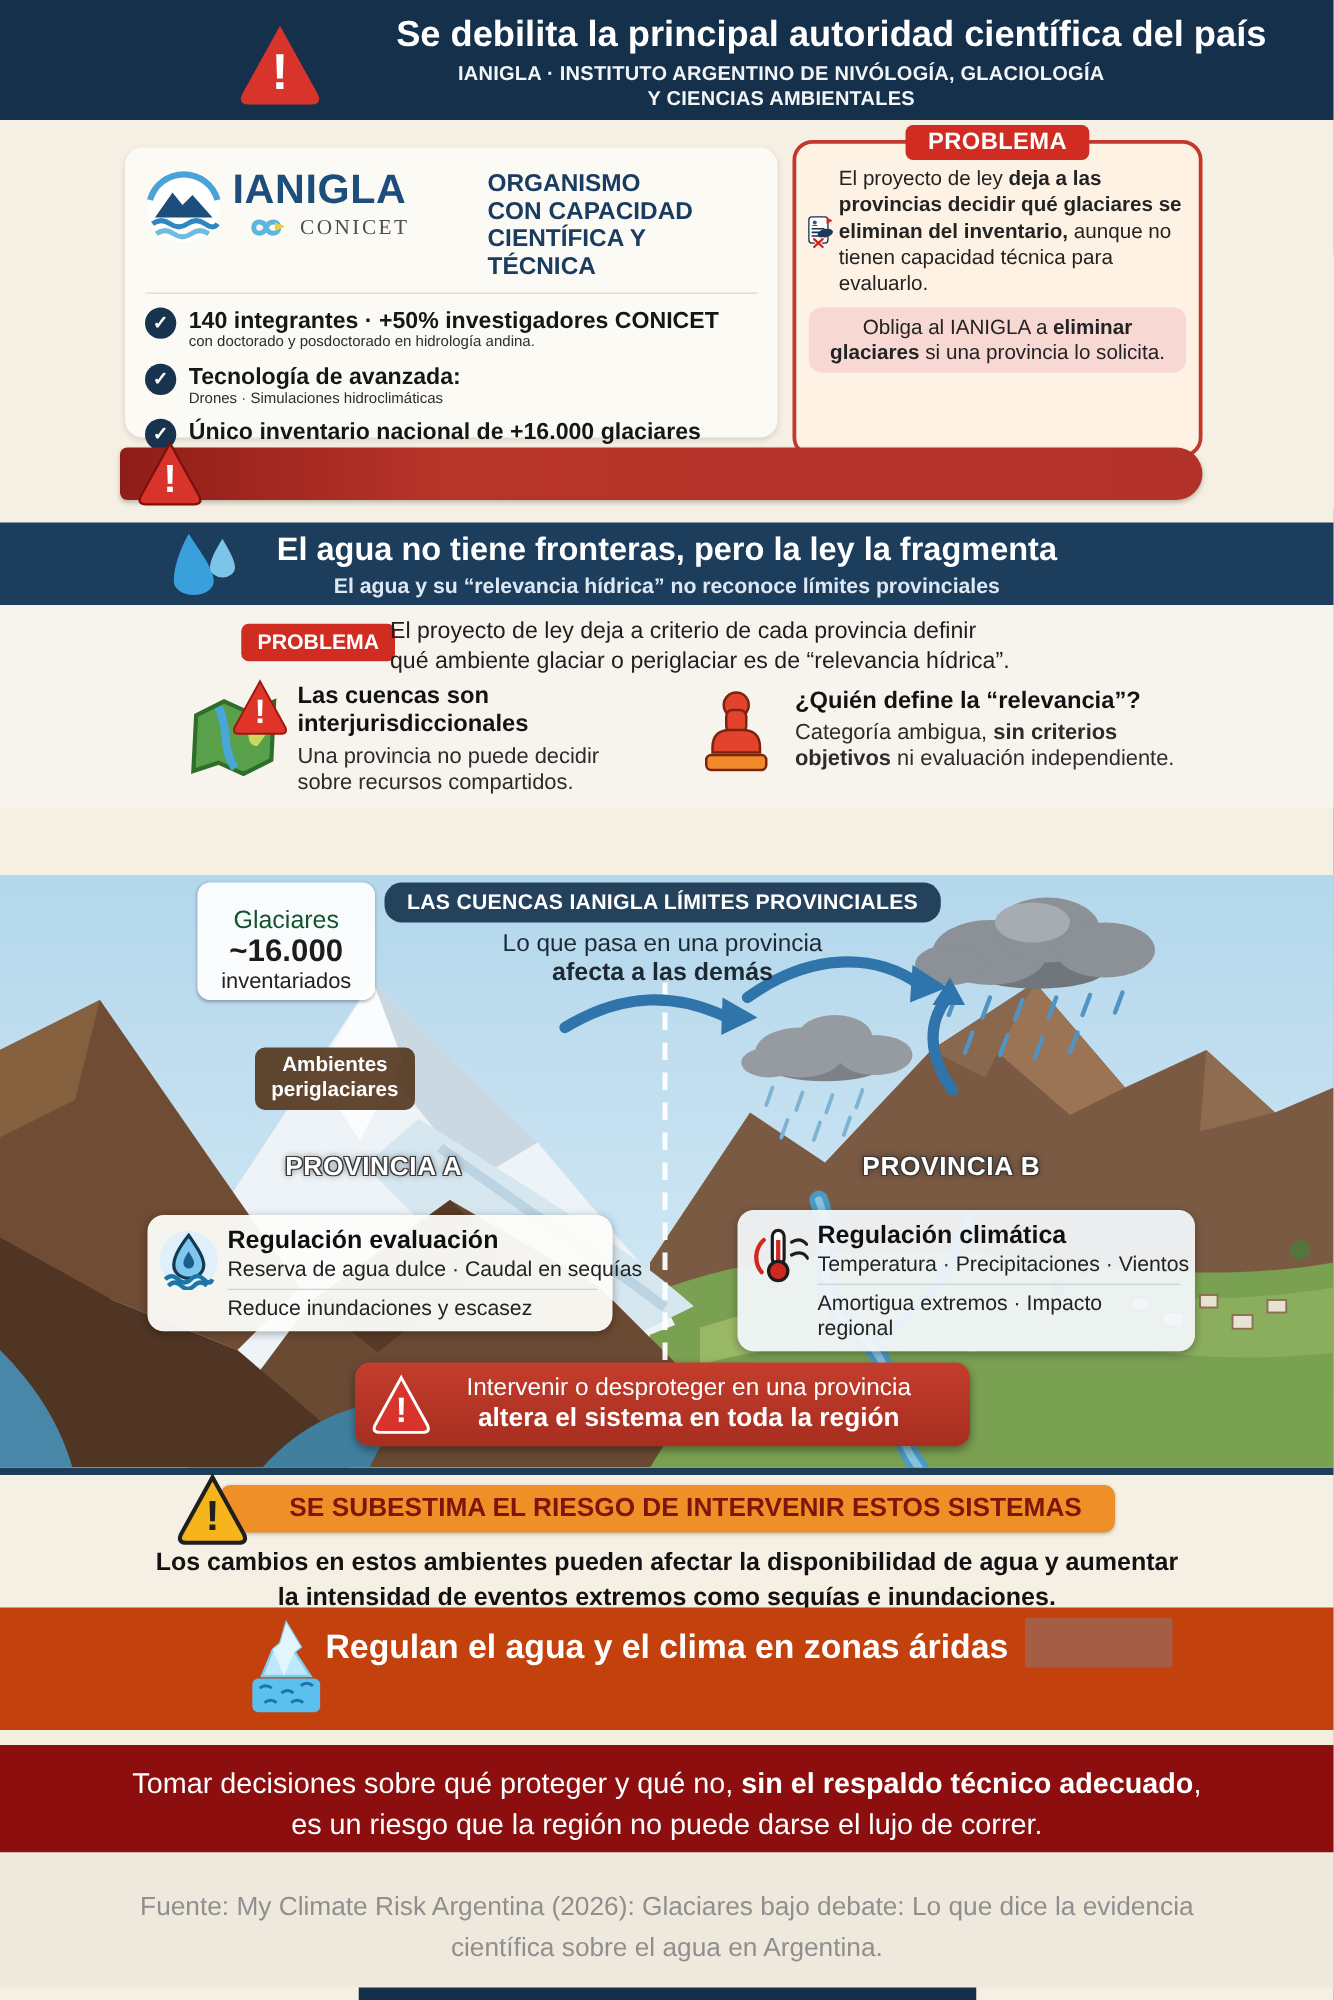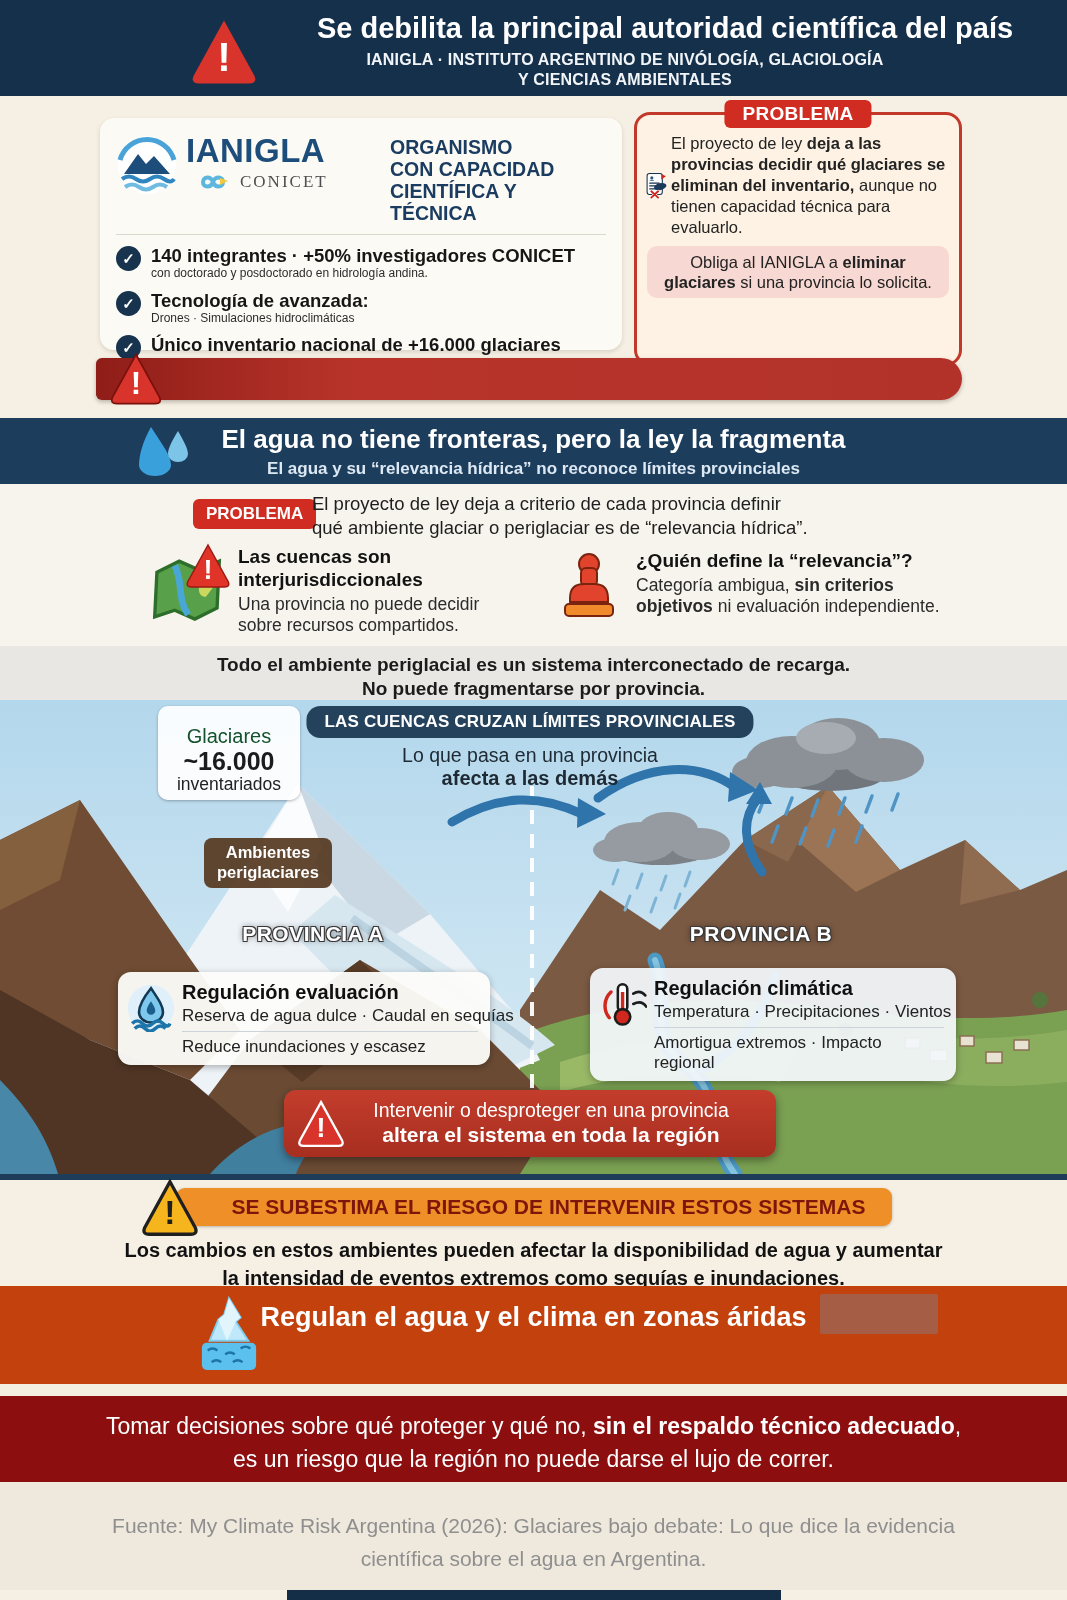--- a/index.html
+++ b/index.html
@@ -251,24 +251,20 @@
       <rect x="21" y="16" width="16" height="18" rx="5" fill="#e2432c" stroke="#7a2410" stroke-width="2"></rect>
       <path d="M10 46 Q10 32 24 32 L34 32 Q48 32 48 46 L48 50 L10 50 Z" fill="#e2432c" stroke="#7a2410" stroke-width="2"></path>
       <rect x="5" y="52" width="48" height="12" rx="4" fill="#f08a2a" stroke="#7a2410" stroke-width="2"></rect>
     </svg>
     <div class="col-r-text">
       <div class="col-title">¿Quién define la “relevancia”?</div>
       <div class="col-body"><span>Categoría ambigua, </span><b>sin criterios objetivos</b><span> ni evaluación independiente.</span></div>
     </div>
   </div>
 
-  <div class="sec-gray">
-    <div class="gray-l">Todo el ambiente periglacial es un sistema interconectado de recarga.</div>
-    <div class="gray-l">No puede fragmentarse por provincia.</div>
-  </div>
 
   <div class="sec-scene">
     <svg width="1067" height="474" viewBox="0 0 1067 474" preserveAspectRatio="none">
       <defs>
         <linearGradient id="sky" x1="0" y1="0" x2="0" y2="1">
           <stop offset="0" stop-color="#b3d7ec"></stop>
             <stop offset="1" stop-color="#dcedf6"></stop>
         </linearGradient>
       </defs>
       <rect width="1067" height="474" fill="url(#sky)"></rect>
@@ -362,30 +358,30 @@
         <polygon points="730,72 758,90 728,102"></polygon>
         <polygon points="746,104 760,82 772,104"></polygon>
       </g>
     </svg>
 
     <div class="sc-label-glaciares">
       <div class="lg1">Glaciares</div>
       <div class="lg2">~16.000</div>
       <div class="lg3">inventariados</div>
     </div>
-    <div class="sc-cuencas">LAS CUENCAS CRUZAN LÍMITES PROVINCIALES</div>
+    <div class="sc-cuencas">LAS CUENCAS IANIGLA LÍMITES PROVINCIALES</div>
     <div class="sc-pasa">
       <div class="sc-pasa1">Lo que pasa en una provincia</div>
       <div class="sc-pasa2">afecta a las demás</div>
     </div>
     <div class="sc-peri">
       <div>Ambientes</div>
       <div>periglaciares</div>
     </div>
-    <div class="sc-prov" style="left:228px; top:222px;">PROVINCIA A</div>
+    <div class="sc-prov" style="left:214px; top:222px;">PROVINCIA A</div>
     <div class="sc-prov" style="left:676px; top:222px;">PROVINCIA B</div>
 
     <div class="sc-card sc-hidro">
       <svg class="icon" viewBox="0 0 56 56">
         <circle cx="28" cy="28" r="27" fill="#dff0fa"></circle>
         <path d="M28 5 C36 17 42 25 42 33 a14 12 0 1 1 -28 0 C14 25 20 15 28 5 Z" fill="#7ec8ee" stroke="#123a55" stroke-width="3"></path>
         <path d="M28 20 C31 25 33 28 33 31 a5 5 0 1 1 -10 0 C23 28 25 24 28 20 Z" fill="#1b5e8c"></path>
         <path d="M6 46 q6 -6 12 0 t12 0 t12 0 t8 0" stroke="#1d74a8" stroke-width="4" fill="none"></path>
         <path d="M9 52 q6 -6 12 0 t12 0 t12 0" stroke="#1d74a8" stroke-width="4" fill="none"></path>
       </svg>

